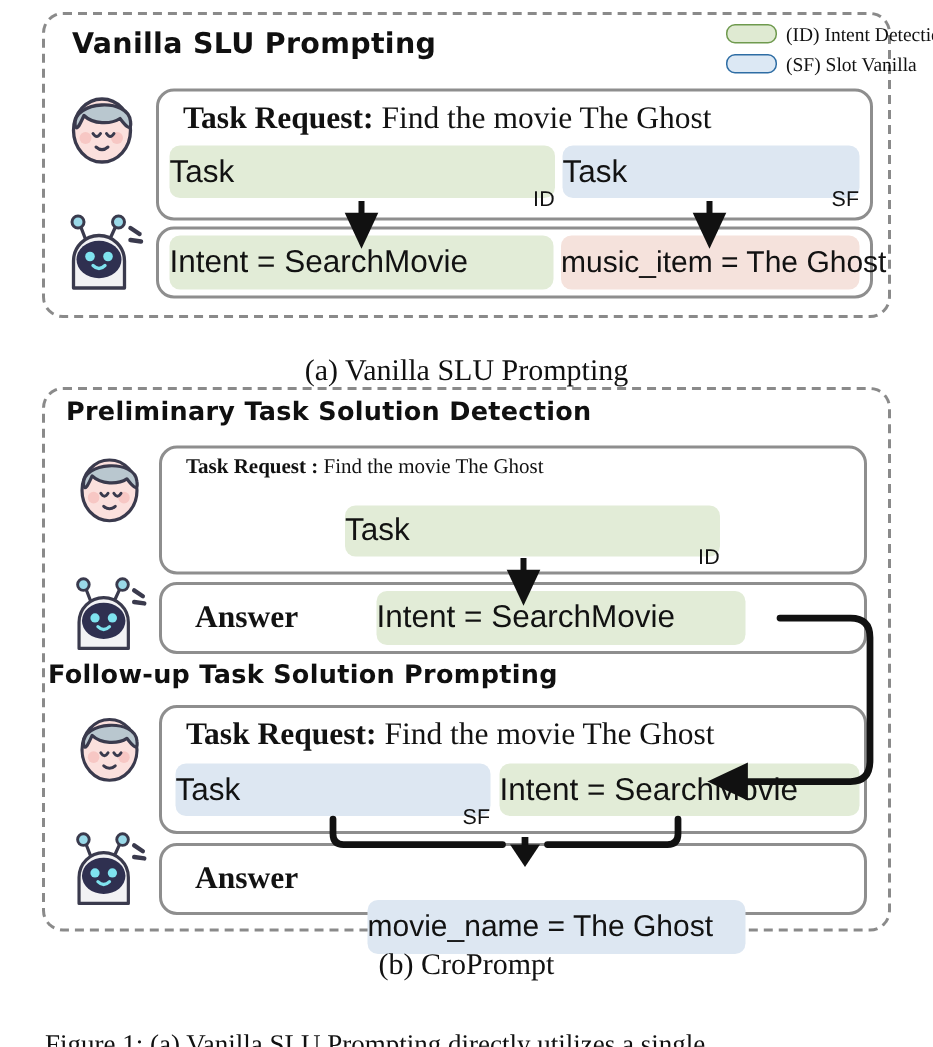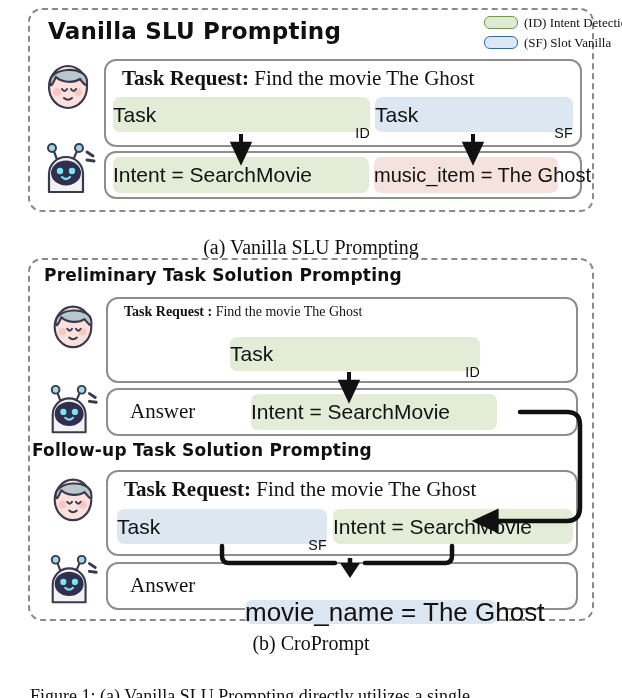--- a/index.html
+++ b/index.html
@@ -70,21 +70,21 @@
   .req-line{
     position:absolute;
     font-family:"Liberation Serif", serif;
     white-space:nowrap;
   }
   .req-line b{font-weight:bold;}
 
   .lbl-answer{
     position:absolute;
     font-family:"Liberation Serif", serif;
-    font-weight:normal;
+    font-weight:bold;
     white-space:nowrap;
   }
 
   
   .legend{position:absolute;}
   .legend-row{
     display:flex;align-items:center;gap:6px;height:17px;margin-bottom:3px;
   }
   .swatch{
     width:34px;height:13px;border-radius:6px;box-sizing:border-box;
@@ -96,21 +96,21 @@
   }
 
   svg.arrows{position:absolute;left:0;top:0;pointer-events:none;overflow:visible;}
 </style>
 </head>
 <body>
 
 <div class="panel" style="left:28px;top:8px;width:566px;height:204px;">
 </div>
 
-<div class="panel-title" style="left:48px;top:18px;font-size:23px;">Vanilla SLU Prompting</div>
+<div class="panel-title" style="left:48px;top:18px;font-size:19px;">Vanilla SLU Prompting</div>
 
 <div class="legend" style="left:484px;top:14px;">
   <div class="legend-row">
     <span class="swatch green"></span>
     <span class="legend-text">(ID) Intent Detection</span>
   </div>
   <div class="legend-row">
     <span class="swatch blue"></span>
     <span class="legend-text">(SF) Slot Vanilla</span>
   </div>
@@ -160,30 +160,30 @@
     <path d="M47 20 L54 21" stroke="#3a3a4d" stroke-width="3" stroke-linecap="round"></path>
   </svg>
 </div>
 
 <div class="card" style="left:104px;top:151px;width:478px;height:48px;"></div>
 
 <div class="pill green" style="left:113px;top:157px;width:256px;height:36px;font-size:21px;">
   <span>Intent = SearchMovie</span>
 </div>
 
-<div class="pill pink" style="left:374px;top:157px;width:184px;height:36px;font-size:20px;">
+<div class="pill pink" style="left:374px;top:157px;width:199px;height:36px;font-size:20px;">
   <span>music_item = The Ghost</span>
 </div>
 
 <div class="caption" style="left:0;top:222px;margin-top:14px;">(a) Vanilla SLU Prompting</div>
 
 <div class="panel" style="left:28px;top:258px;width:566px;height:363px;">
 </div>
 
-<div class="panel-title" style="left:44px;top:265px;font-size:17px;">Preliminary Task Solution Prompting</div>
+<div class="panel-title" style="left:44px;top:265px;font-size:17px;">Preliminary Task Solution Detection</div>
 
 <div class="avatar" style="left:46px;top:298px;">
   <svg width="54" height="54" viewBox="0 0 56 56">
     <ellipse cx="28" cy="30" rx="19" ry="21" fill="#fbe0dd" stroke="#3a3a4d" stroke-width="2.2"></ellipse>
     <path d="M10 26 C9 10, 46 8, 47 24 C48 32, 43 26, 40 22 C34 26, 22 26, 16 20 C14 24, 11 32, 10 26 Z" fill="#b9c7cf" stroke="#3a3a4d" stroke-width="2.2" stroke-linejoin="round"></path>
     <circle cx="17" cy="35" r="4" fill="#f7c7c4"></circle>
     <circle cx="38" cy="35" r="4" fill="#f7c7c4"></circle>
     <path d="M22 32 q2.5 4 5 0" stroke="#3a3a4d" stroke-width="2" fill="none" stroke-linecap="round"></path>
     <path d="M31 32 q2.5 4 5 0" stroke="#3a3a4d" stroke-width="2" fill="none" stroke-linecap="round"></path>
     <path d="M24 41 q4 3.5 8 0" stroke="#3a3a4d" stroke-width="2" fill="none" stroke-linecap="round"></path>
@@ -269,21 +269,21 @@
     <path d="M22 37 q4 4 8 0" stroke="#7fe3ef" stroke-width="2.2" fill="none" stroke-linecap="round"></path>
     <path d="M47 12 L53 16" stroke="#3a3a4d" stroke-width="3" stroke-linecap="round"></path>
     <path d="M47 20 L54 21" stroke="#3a3a4d" stroke-width="3" stroke-linecap="round"></path>
   </svg>
 </div>
 
 <div class="card" style="left:106px;top:562px;width:472px;height:48px;"></div>
 
 <div class="lbl-answer" style="left:130px;top:573px;font-size:21px;">Answer</div>
 
-<div class="pill blue" style="left:245px;top:600px;width:252px;height:24px;font-size:26px;">
+<div class="pill blue" style="left:245px;top:600px;width:252px;height:36px;font-size:20px;">
   <span>movie_name = The Ghost</span>
 </div>
 
 <div class="caption" style="left:0;top:632px;">(b) CroPrompt</div>
 
 <div style="position:absolute;left:30px;top:686px;width:566px;font-size:18px;color:#111;
             white-space:nowrap;overflow:hidden;">Figure 1: (a) Vanilla SLU Prompting directly utilizes a single</div>
 
 <svg class="arrows" width="622" height="698">
   <defs>

